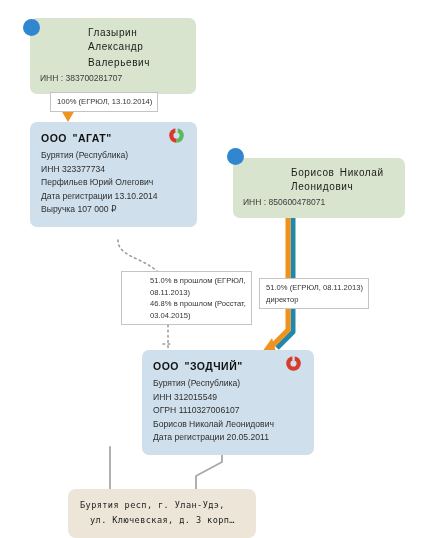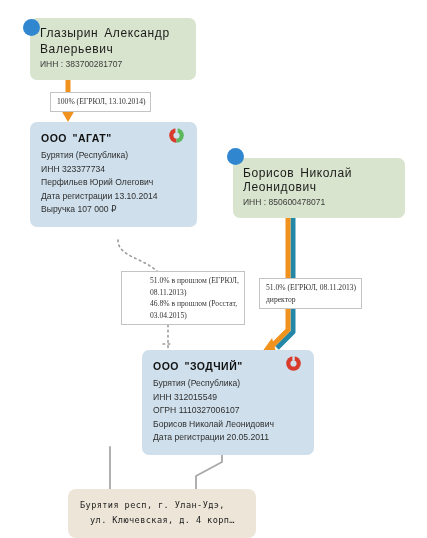--- a/index.html
+++ b/index.html
@@ -40,26 +40,27 @@
     background: #cfe0ec;
     padding: 9px 11px 10px 11px;
   }
   .node-address {
     background: #ece5d8;
     padding: 9px 12px 10px 12px;
     border-radius: 8px;
   }
 
   .person-name {
-    font-size: 12px;
+    font-size: 10px;
     color: #1b1b1b;
     line-height: 14px;
     letter-spacing: 0.6px;
     word-spacing: 2px;
     margin-bottom: 2px;
+    margin-left: 48px;
   }
   .person-inn {
     font-size: 8.5px;
     color: #3c3c3c;
     line-height: 13px;
   }
 
   .company-title {
     font-size: 10.5px;
     color: #111111;
@@ -108,21 +109,21 @@
     position: absolute;
     box-sizing: border-box;
     background: #ffffff;
     border: 1px solid #c4c4c4;
     font-size: 7.6px;
     color: #333333;
     line-height: 11.5px;
     padding: 3px 5px 3px 6px;
     white-space: nowrap;
   }
-  .edge-label div { white-space: nowrap; font-family: Liberation Serif, serif; }
+  .edge-label div { white-space: nowrap; }
 </style>
 </head>
 <body>
 
 <div id="canvas">
 
   <svg id="edge-layer" viewBox="0 0 427 538" width="427" height="538">
 
     <g>
       <line x1="68" y1="72" x2="68" y2="113" stroke="#f0921e" stroke-width="5"></line>
@@ -208,16 +209,16 @@
   <div class="logo-badge" style="left:285px; top:355px;">
     <svg viewBox="0 0 17 17" width="17" height="17">
       <circle cx="8.5" cy="8.5" r="7.3" fill="#d83a2c"></circle>
       <circle cx="8.5" cy="8.5" r="3.1" fill="#cfe0ec"></circle>
       <rect x="7.4" y="0.8" width="2.3" height="5" fill="#cfe0ec"></rect>
     </svg>
   </div>
 
   <div class="node node-address" style="left:68px; top:489px; width:188px;">
     <div class="address-line">Бурятия респ, г. Улан-Удэ,</div>
-    <div class="address-line second">ул. Ключевская, д. 4 корп…</div>
+    <div class="address-line second">ул. Ключевская, д. 3 корп…</div>
   </div>
 
 </div>
 
 </body></html>

